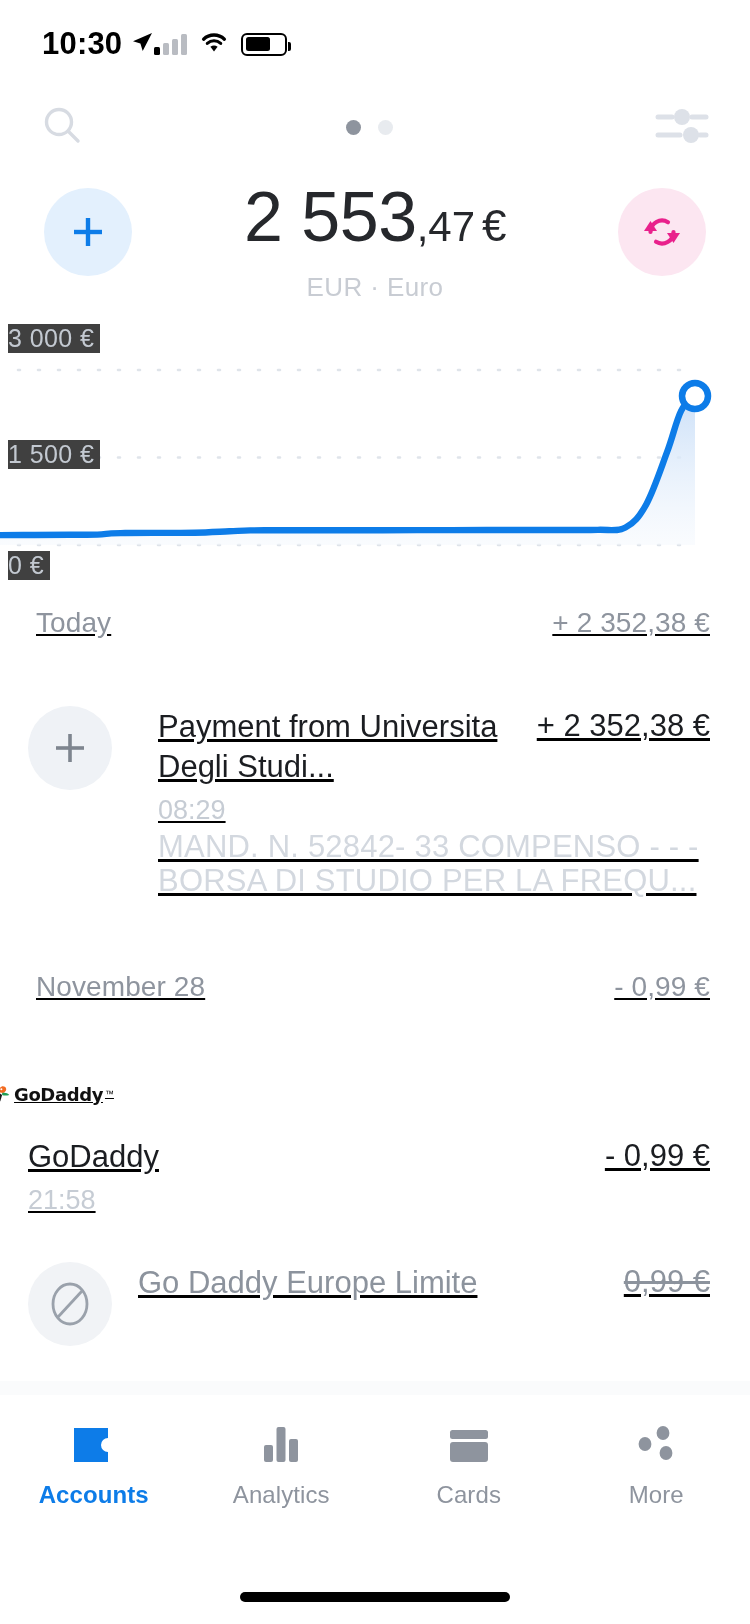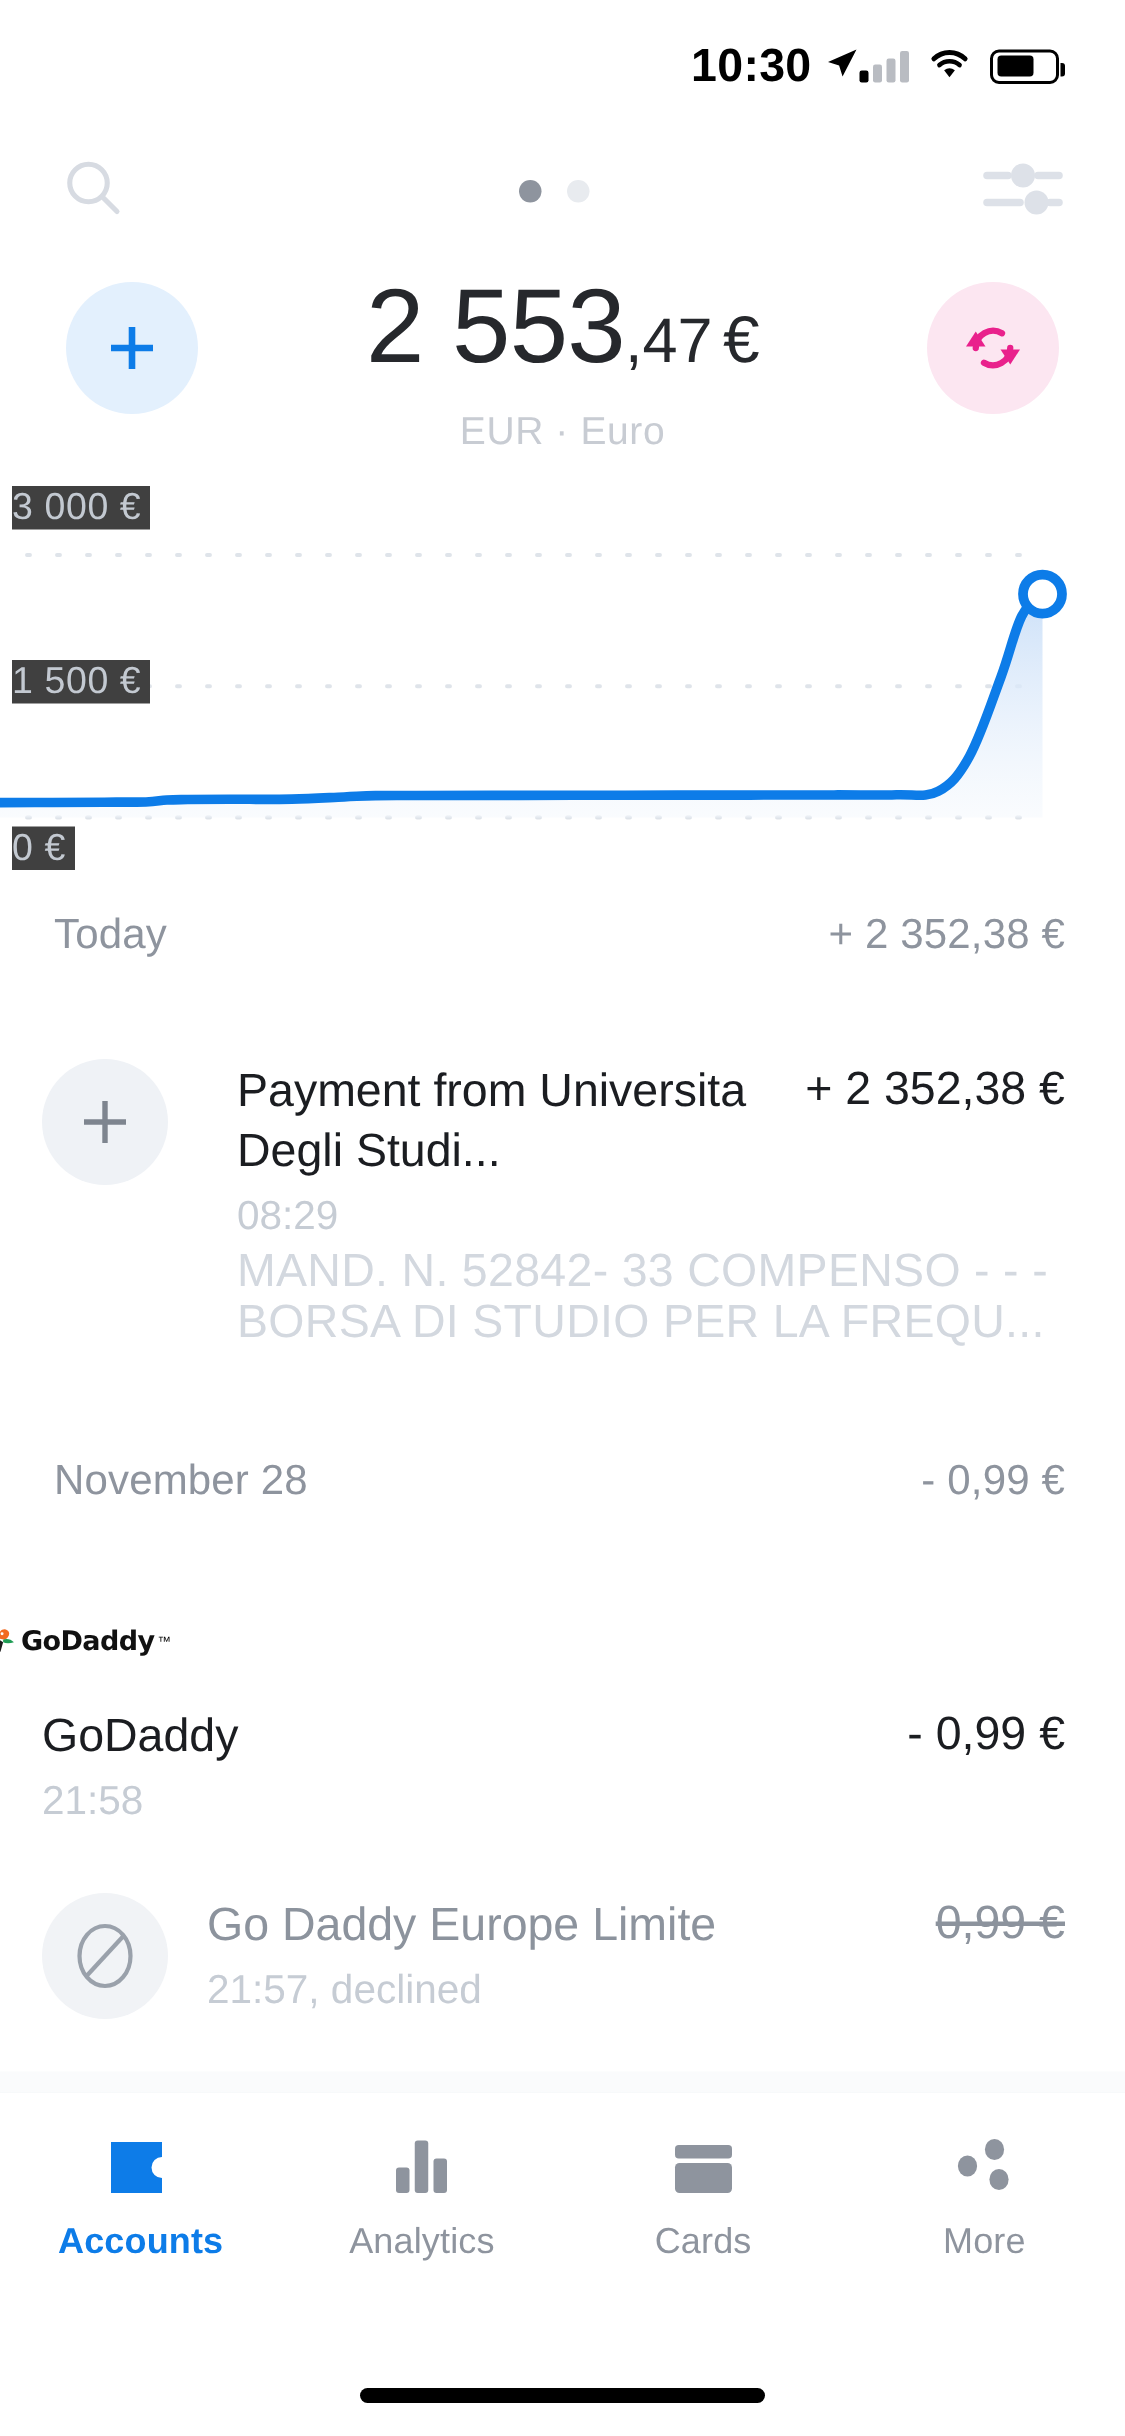--- a/index.html
+++ b/index.html
@@ -7,21 +7,21 @@
     width: 750px; height: 1624px;
     font-family: "Liberation Sans", sans-serif;
     background: #ffffff;
     overflow: hidden;
   }
   .phone { position: relative; width: 750px; height: 1624px; background: #fff; }
 
   
   .statusbar {
     position: absolute; top: 0; left: 0; width: 750px; height: 88px;
-    display: flex; align-items: center; justify-content: flex-end;
+    display: flex; align-items: center; justify-content: flex-start;
     padding: 0 44px 0 42px;
   }
   .sb-time {
     font-size: 31px; font-weight: bold; color: #000;
     letter-spacing: 0.2px; display: flex; align-items: center; gap: 8px;
   }
   .sb-right { display: flex; align-items: center; gap: 12px; }
   .bars { display: flex; align-items: flex-end; gap: 3px; height: 22px; }
   .bars i { display: block; width: 6px; background: #000; border-radius: 1.5px; }
   .bars i:nth-child(1) { height: 8px; }
@@ -81,21 +81,21 @@
   .chart svg { display: block; }
   .axis-label {
     position: absolute; left: 8px; color: #c3c9d1; font-size: 25px;
     letter-spacing: 0.4px; background: #404040; padding-right: 6px; z-index: 3;
   }
   .axis-label.l0 { top: 16px; }
   .axis-label.l1 { top: 132px; }
   .axis-label.l2 { top: 243px; }
 
   
-  .list { position: absolute; top: 592px; left: 0; width: 750px; }
+  .list { position: absolute; top: 592px; left: 0; width: 750px; text-decoration: underline; }
   .sec-head {
     display: flex; align-items: center; justify-content: space-between;
     padding: 0 40px 0 36px; height: 62px;
   }
   .sec-head .t, .sec-head .v {
     color: #8e949e; font-size: 28px; letter-spacing: 0.1px;
   }
   .txn { display: flex; padding: 0 40px 0 28px; }
   .txn-ico {
     width: 84px; height: 84px; border-radius: 50%; flex: 0 0 auto;
@@ -311,21 +311,20 @@
         <svg width="52" height="52" viewBox="0 0 52 52">
           <ellipse cx="26" cy="26" rx="17" ry="20" stroke="#9aa1ab" stroke-width="2.8" fill="none"></ellipse>
           <line x1="14" y1="39" x2="38" y2="13" stroke="#9aa1ab" stroke-width="2.8"></line>
         </svg>
       </div>
       <div class="txn-body">
         <div class="txn-top">
           <div class="txn-title muted">Go Daddy Europe Limite</div>
           <div class="txn-amt muted">0,99 €</div>
         </div>
-        <div class="txn-time">21:57, declined</div>
       </div>
     </div>
 
   </div>
 
   <div class="tabbar">
     <div class="tabs">
 
       <div class="tab active">
         <span class="tab-ico">

